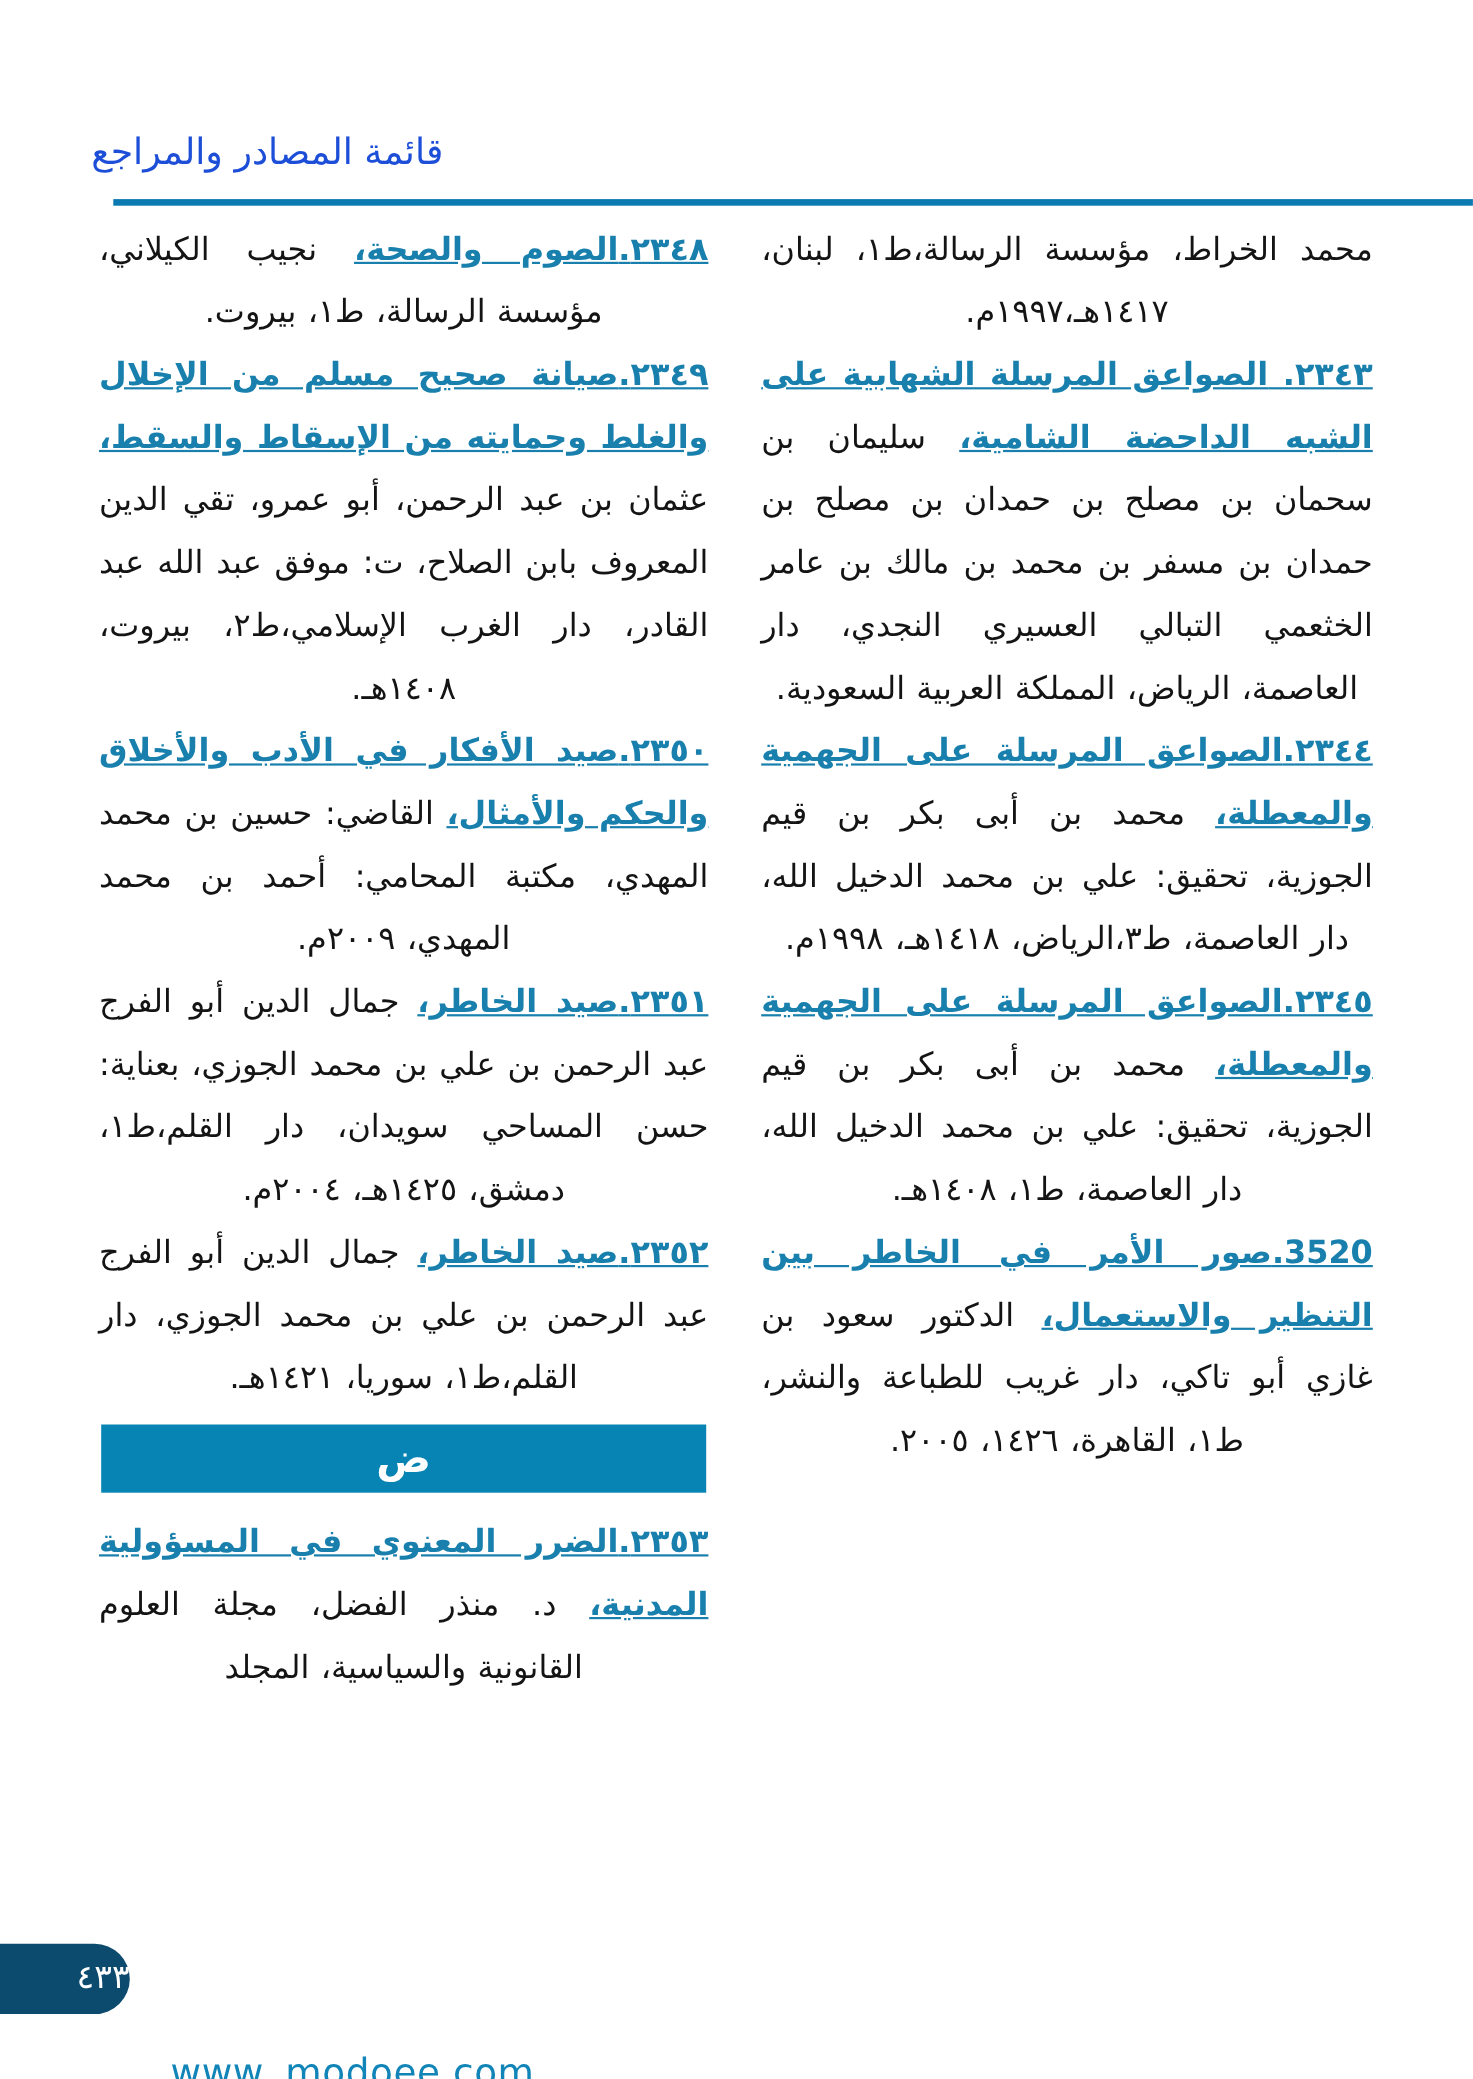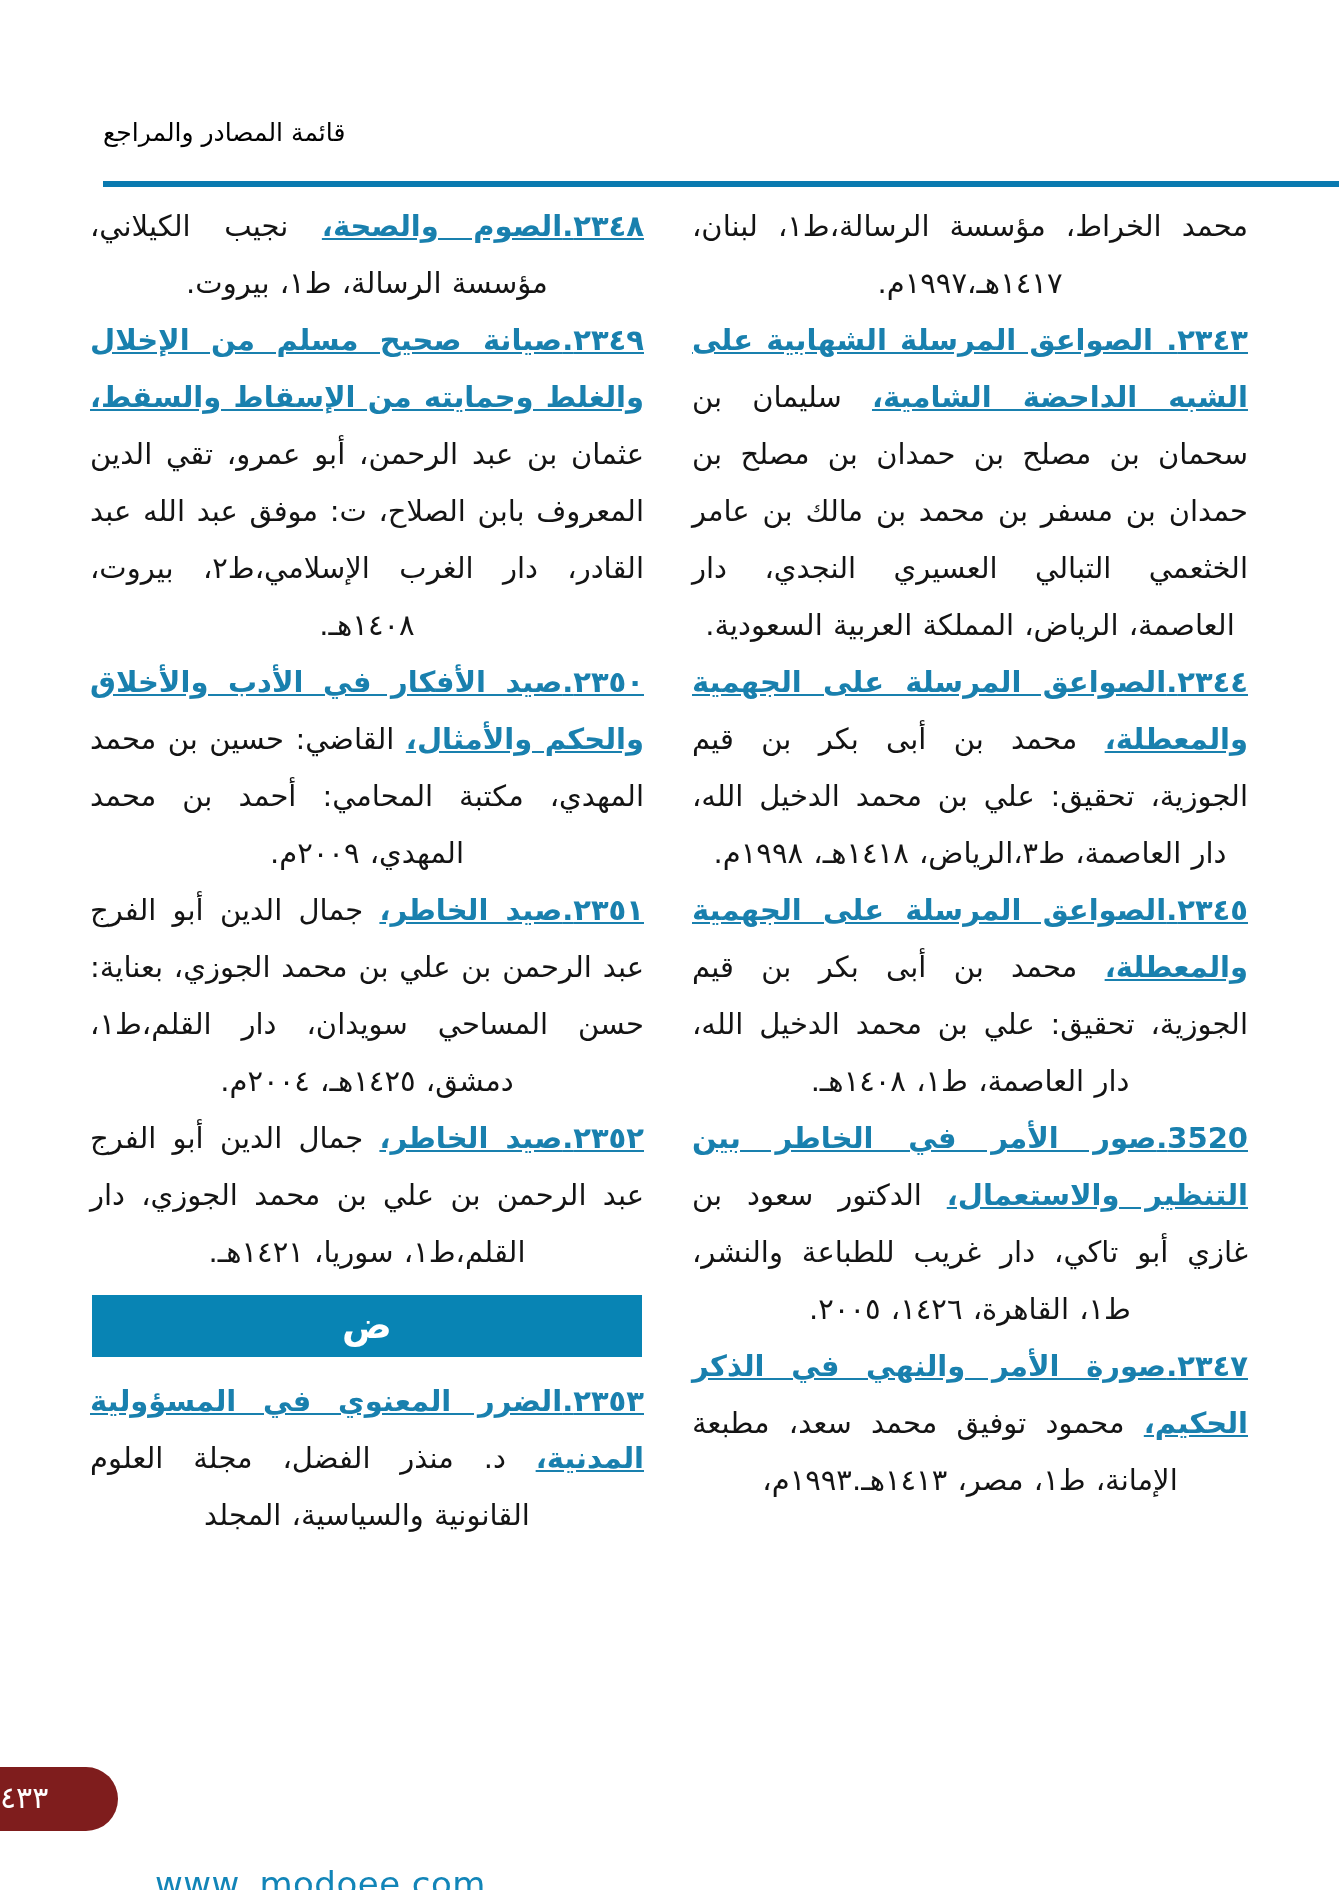--- a/index.html
+++ b/index.html
@@ -11,22 +11,22 @@
     overflow: hidden;
   }
 
   
   .header-title {
     position: absolute;
     left: 103px; top: 118px;
     width: 300px;
     direction: rtl;
     text-align: left;
-    font-size: 25px;
-    color: #000000;
+    font-size: 33px;
+    color: #1d4ed8;
     white-space: nowrap;
   }
   .header-rule {
     position: absolute;
     left: 103px; right: 0; top: 181px;
     height: 6px;
     background: #0a7ab0;
   }
 
   
@@ -64,23 +64,23 @@
     color: #ffffff;
     font-size: 37px;
     font-weight: bold;
   }
 
   
   .page-bubble {
     position: absolute;
     left: 0; top: 1767px;
     width: 118px; height: 64px;
-    background: #7f1d1d;
+    background: #0c4a6e;
     border-radius: 0 32px 32px 0;
-    text-align: left;
+    text-align: right;
     line-height: 62px;
   }
   .page-bubble span {
     color: #ffffff;
     font-size: 30px;
   }
   .site-url {
     position: absolute;
     left: 155px; top: 1864px;
     color: #1285b8;
@@ -93,21 +93,20 @@
 
 <div class="header-title">قائمة المصادر والمراجع</div>
 <div class="header-rule"></div>
 
 <div class="col col-right">
   <p class="entry"><span class="num"></span><span class="title"></span><span class="body">محمد الخراط، مؤسسة الرسالة،ط١، لبنان، ١٤١٧هـ،١٩٩٧م.</span></p>
   <p class="entry"><span class="num">٢٣٤٣. </span><span class="title">الصواعق المرسلة الشهابية على الشبه الداحضة الشامية،</span><span class="body"> سليمان بن سحمان بن مصلح بن حمدان بن مصلح بن حمدان بن مسفر بن محمد بن مالك بن عامر الخثعمي التبالي العسيري النجدي، دار العاصمة، الرياض، المملكة العربية السعودية.</span></p>
   <p class="entry"><span class="num">٢٣٤٤.</span><span class="title">الصواعق المرسلة على الجهمية والمعطلة،</span><span class="body"> محمد بن أبى بكر بن قيم الجوزية، تحقيق: علي بن محمد الدخيل الله، دار العاصمة، ط٣،الرياض، ١٤١٨هـ، ١٩٩٨م.</span></p>
   <p class="entry"><span class="num">٢٣٤٥.</span><span class="title">الصواعق المرسلة على الجهمية والمعطلة،</span><span class="body"> محمد بن أبى بكر بن قيم الجوزية، تحقيق: علي بن محمد الدخيل الله، دار العاصمة، ط١، ١٤٠٨هـ.</span></p>
   <p class="entry"><span class="num">3520.</span><span class="title">صور الأمر في الخاطر بين التنظير والاستعمال،</span><span class="body"> الدكتور سعود بن غازي أبو تاكي، دار غريب للطباعة والنشر، ط١، القاهرة، ١٤٢٦، ٢٠٠٥.</span></p>
-  <p class="entry"><span class="num">٢٣٤٧.</span><span class="title">صورة الأمر والنهي في الذكر الحكيم،</span><span class="body"> محمود توفيق محمد سعد، مطبعة الإمانة، ط١، مصر، ١٤١٣هـ.١٩٩٣م،</span></p>
 </div>
 
 <div class="col col-left">
   <p class="entry"><span class="num">٢٣٤٨.</span><span class="title">الصوم والصحة،</span><span class="body"> نجيب الكيلاني، مؤسسة الرسالة، ط١، بيروت.</span></p>
   <p class="entry"><span class="num">٢٣٤٩.</span><span class="title">صيانة صحيح مسلم من الإخلال والغلط وحمايته من الإسقاط والسقط،</span><span class="body"> عثمان بن عبد الرحمن، أبو عمرو، تقي الدين المعروف بابن الصلاح، ت: موفق عبد الله عبد القادر، دار الغرب الإسلامي،ط٢، بيروت، ١٤٠٨هـ.</span></p>
   <p class="entry"><span class="num">٢٣٥٠.</span><span class="title">صيد الأفكار في الأدب والأخلاق والحكم والأمثال،</span><span class="body"> القاضي: حسين بن محمد المهدي، مكتبة المحامي: أحمد بن محمد المهدي، ٢٠٠٩م.</span></p>
   <p class="entry"><span class="num">٢٣٥١.</span><span class="title">صيد الخاطر،</span><span class="body"> جمال الدين أبو الفرج عبد الرحمن بن علي بن محمد الجوزي، بعناية: حسن المساحي سويدان، دار القلم،ط١، دمشق، ١٤٢٥هـ، ٢٠٠٤م.</span></p>
   <p class="entry"><span class="num">٢٣٥٢.</span><span class="title">صيد الخاطر،</span><span class="body"> جمال الدين أبو الفرج عبد الرحمن بن علي بن محمد الجوزي، دار القلم،ط١، سوريا، ١٤٢١هـ.</span></p>
 
   <div class="divider"><span>ض</span></div>

